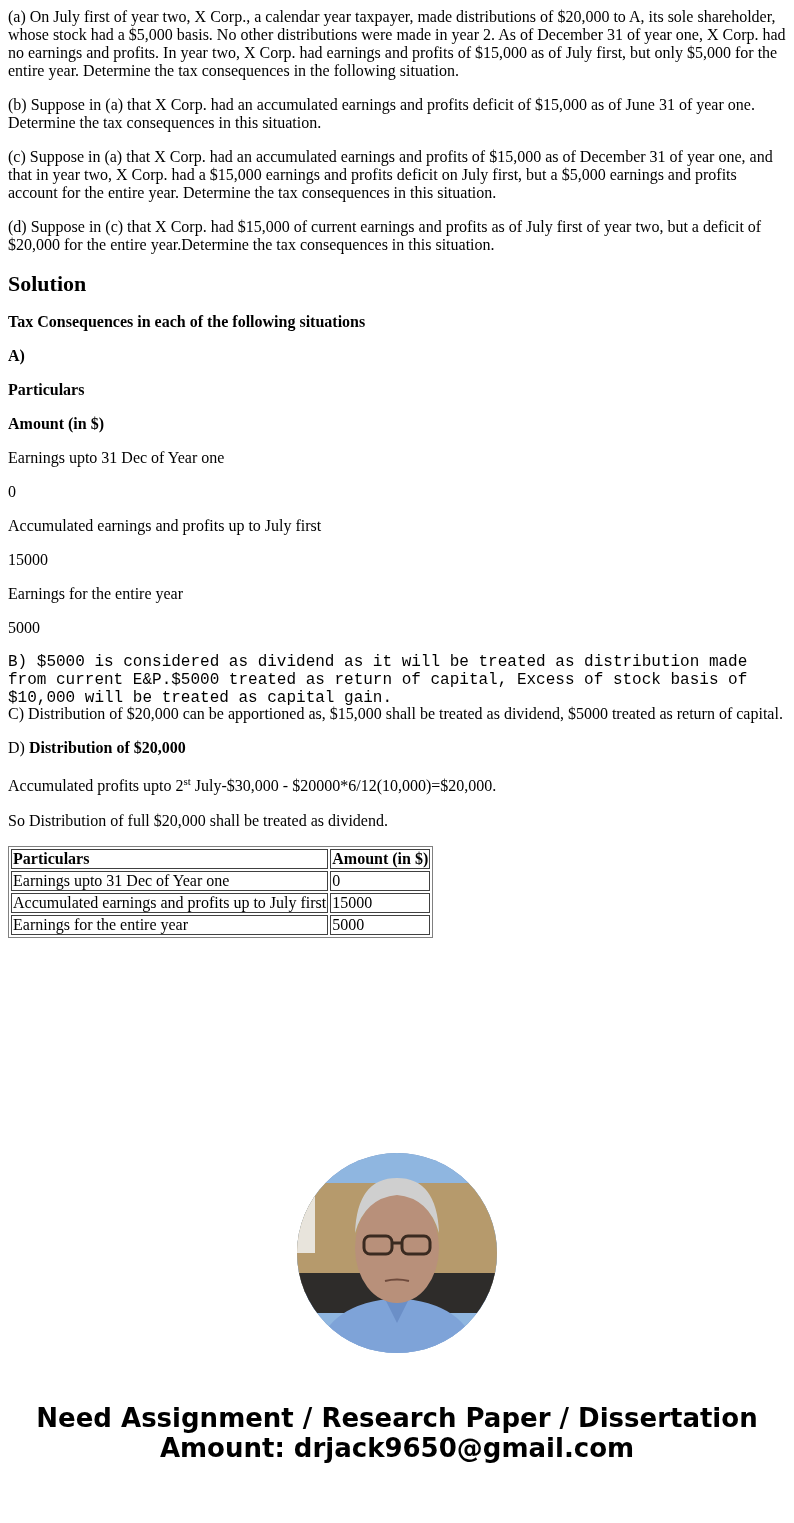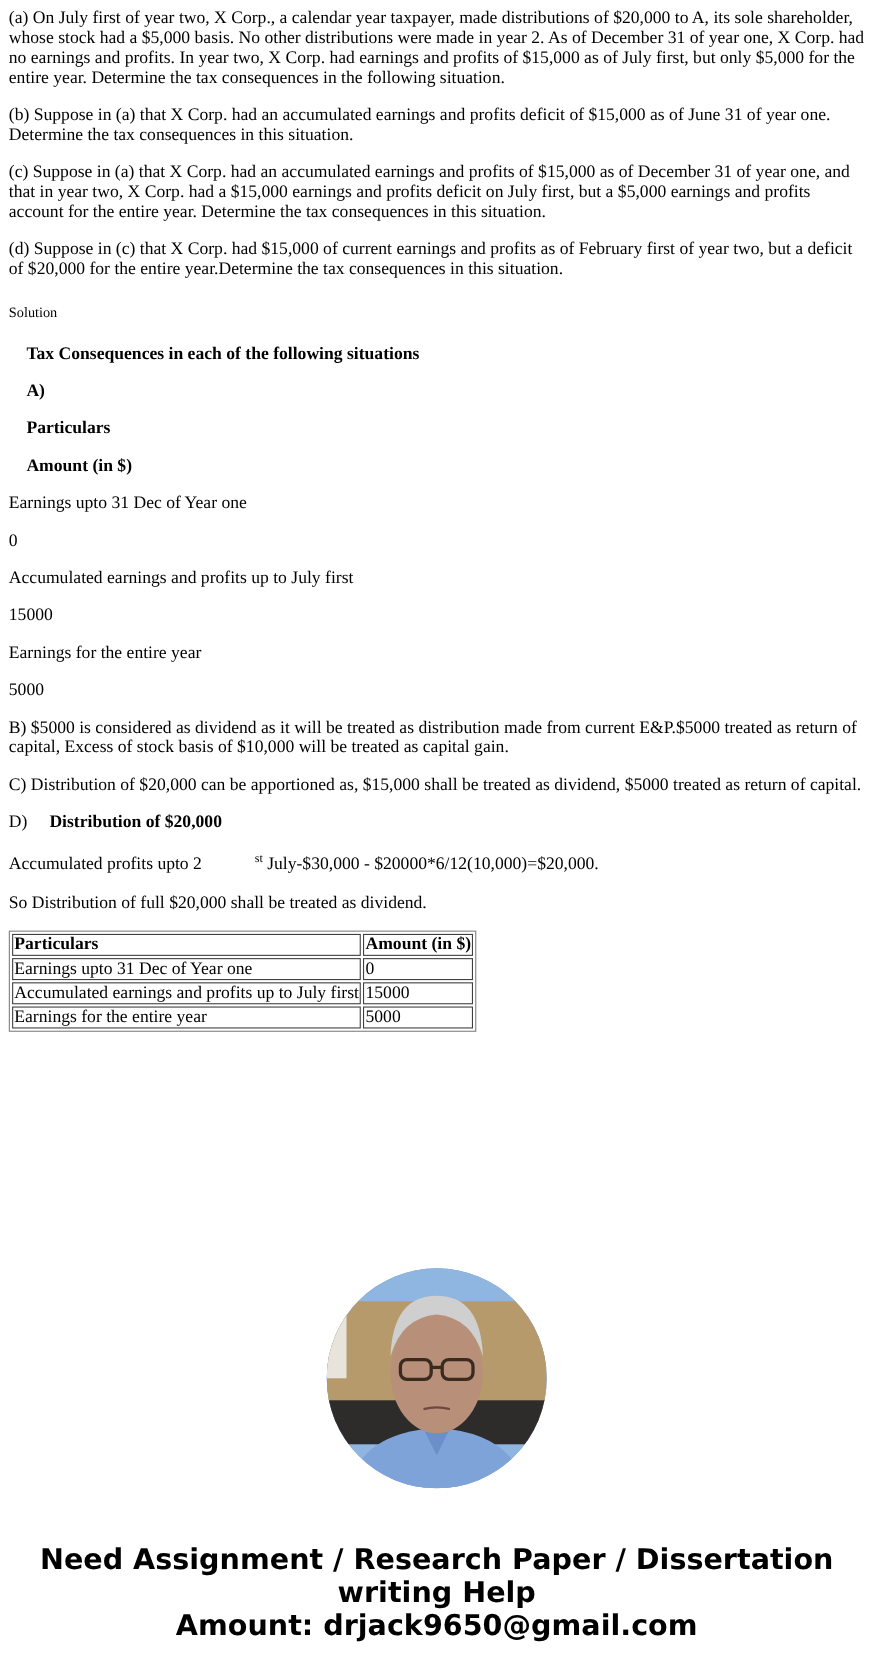--- a/index.html
+++ b/index.html
@@ -2,25 +2,25 @@
 <html><head>
 <meta charset="utf-8">
 <style>
   html, body { margin: 0; padding: 0; background: #ffffff; }
   body {
     width: 794px; height: 1523px; position: relative; overflow: hidden;
     font-family: "Liberation Serif", serif; font-size: 16px; line-height: 18px; color: #000;
   }
   .content { position: absolute; left: 8px; top: 8px; width: 778px; }
   p { margin: 0 0 16px 0; }
-  h2 { font-size: 13px; font-weight: normal; margin: 0; line-height: 22px; }
+  h2 { font-size: 22px; font-weight: bold; margin: 0; line-height: 22px; }
   .sol-h { position: absolute; left: 8px; top: 273px; }
   .blk { position: absolute; left: 8px; width: 778px; margin: 0; }
-  b { font-weight: bold; margin-left: 16px; }
-  sup { font-size: 11px; line-height: 0; vertical-align: 6px; margin-left: 48px; }
+  b { font-weight: bold; }
+  sup { font-size: 11px; line-height: 0; vertical-align: 6px; }
   table.tbl {
     position: absolute; left: 8px; top: 846px;
     border: 1px solid #808080; border-collapse: separate; border-spacing: 2px;
     font-family: "Liberation Serif", serif; font-size: 16px;
   }
   table.tbl td, table.tbl th {
     border: 1px solid #404040; padding: 0 1px; text-align: left; line-height: 18px; height: 18px;
   }
   table.tbl th { font-weight: bold; }
   .avatar {
@@ -32,37 +32,37 @@
     font-family: "DejaVu Sans", sans-serif; font-weight: bold; font-size: 26px; line-height: 30px; color: #000;
   }
 </style>
 </head>
 <body>
 
 <div class="content">
   <p>(a) On July first of year two, X Corp., a calendar year taxpayer, made distributions of $20,000 to A, its sole shareholder, whose stock had a $5,000 basis. No other distributions were made in year 2. As of December 31 of year one, X Corp. had no earnings and profits. In year two, X Corp. had earnings and profits of $15,000 as of July first, but only $5,000 for the entire year. Determine the tax consequences in the following situation.</p>
   <p>(b) Suppose in (a) that X Corp. had an accumulated earnings and profits deficit of $15,000 as of June 31 of year one. Determine the tax consequences in this situation.</p>
   <p>(c) Suppose in (a) that X Corp. had an accumulated earnings and profits of $15,000 as of December 31 of year one, and that in year two, X Corp. had a $15,000 earnings and profits deficit on July first, but a $5,000 earnings and profits account for the entire year. Determine the tax consequences in this situation.</p>
-  <p>(d) Suppose in (c) that X Corp. had $15,000 of current earnings and profits as of February first of year two, but a deficit of $20,000 for the entire year.Determine the tax consequences in this situation.</p>
+  <p>(d) Suppose in (c) that X Corp. had $15,000 of current earnings and profits as of July first of year two, but a deficit of $20,000 for the entire year.Determine the tax consequences in this situation.</p>
 </div>
 
 <h2 class="sol-h">Solution</h2>
 
 <p class="blk" style="top:313px;"><b>Tax Consequences in each of the following situations</b></p>
 <p class="blk" style="top:347px;"><b>A)</b></p>
 <p class="blk" style="top:381px;"><b>Particulars</b></p>
 <p class="blk" style="top:415px;"><b>Amount (in $)</b></p>
 <p class="blk" style="top:449px;">Earnings upto 31 Dec of Year one</p>
 <p class="blk" style="top:483px;">0</p>
 <p class="blk" style="top:517px;">Accumulated earnings and profits up to July first</p>
 <p class="blk" style="top:551px;">15000</p>
 <p class="blk" style="top:585px;">Earnings for the entire year</p>
 <p class="blk" style="top:619px;">5000</p>
 
-<p class="blk" style="top:653px;">B) $5000 is considered as dividend as it will be treated as distribution made from current   E&amp;P.$5000 treated as return of capital, Excess of stock basis of $10,000 will be treated as capital gain.</p>
+<p class="blk" style="top:653px;font-family:Liberation Mono, monospace;">B) $5000 is considered as dividend as it will be treated as distribution made from current   E&amp;P.$5000 treated as return of capital, Excess of stock basis of $10,000 will be treated as capital gain.</p>
 <p class="blk" style="top:705px;">C) Distribution of $20,000 can be apportioned as, $15,000 shall be treated as dividend, $5000 treated as return of capital.</p>
 <p class="blk" style="top:739px;"><span>D) </span><b>Distribution of $20,000</b></p>
 <p class="blk" style="top:777px;"><span>Accumulated profits upto 2</span><sup>st</sup><span> July-$30,000 - $20000*6/12(10,000)=$20,000.</span></p>
 <p class="blk" style="top:812px;">So Distribution of full $20,000 shall be treated as dividend.</p>
 
 <table class="tbl">
   <tbody>
       <tr>
     <th>Particulars</th>
     <th>Amount (in $)</th>
@@ -94,15 +94,14 @@
     <path d="M58 80 Q60 25 100 25 Q140 25 142 80 Q132 45 100 42 Q68 45 58 80 Z" fill="#cfcfcf"></path>
     <rect x="67" y="83" width="28" height="18" rx="6" fill="none" stroke="#3a2a20" stroke-width="3"></rect>
     <rect x="105" y="83" width="28" height="18" rx="6" fill="none" stroke="#3a2a20" stroke-width="3"></rect>
     <line x1="95" y1="90" x2="105" y2="90" stroke="#3a2a20" stroke-width="3"></line>
     <path d="M88 128 Q100 125 112 128" stroke="#6e4a3c" stroke-width="2" fill="none"></path>
   </svg>
 </div>
 
 <div class="promo">
   <div>Need Assignment / Research Paper / Dissertation</div>
-  <div>writing Help</div>
   <div>Amount: drjack9650@gmail.com</div>
 </div>
 
 </body></html>

